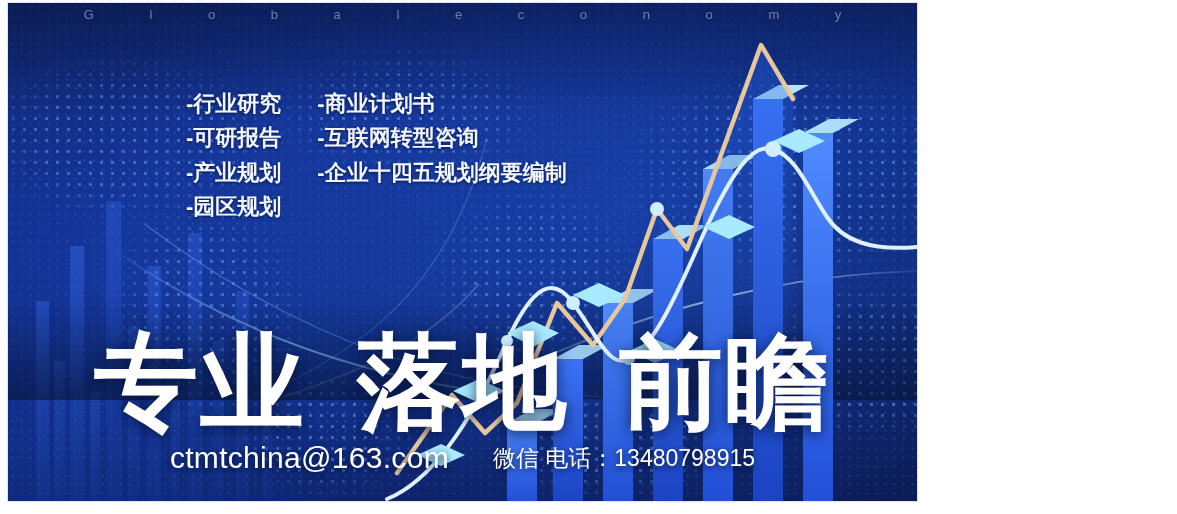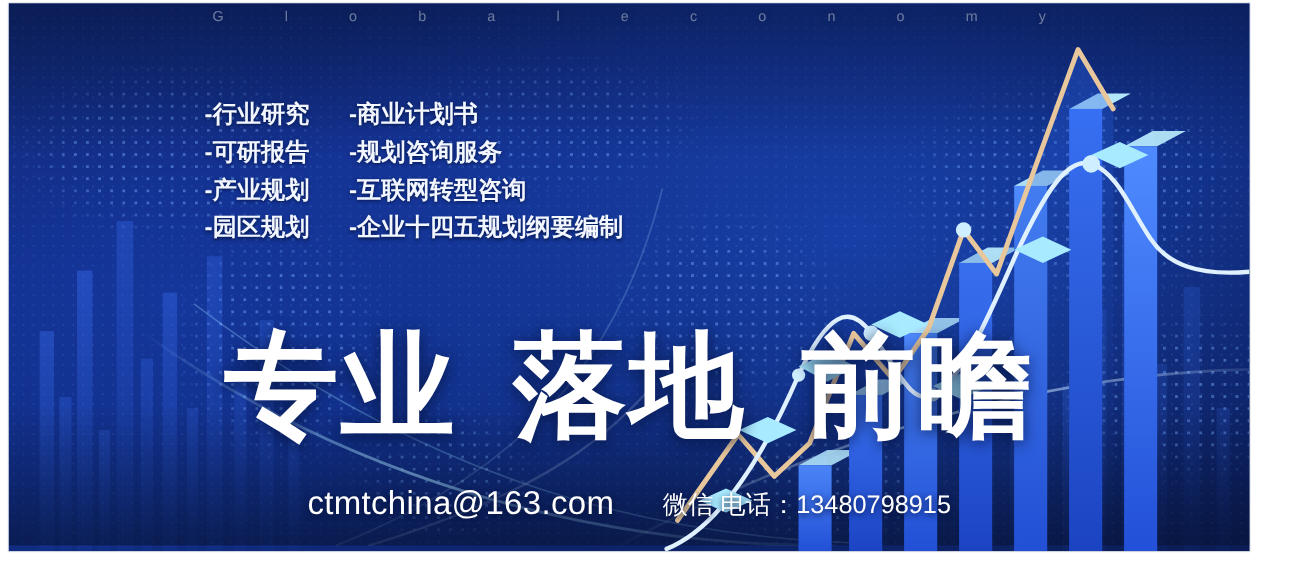--- a/index.html
+++ b/index.html
@@ -13,28 +13,27 @@
     position:relative;
     width:1177px;height:514px;
     background:#ffffff;
     box-sizing:border-box;
   }
 
   
   #poster{
     position:absolute;
     left:8px;top:3px;
-    width:1092px;height:498px;
+    width:909px;height:498px;
     overflow:hidden;
     background:
       radial-gradient(ellipse 900px 520px at 68% 42%, rgba(30,80,200,.55) 0%, rgba(16,44,130,0) 62%),
       radial-gradient(ellipse 700px 460px at 14% 55%, rgba(26,70,190,.40) 0%, rgba(14,38,118,0) 65%),
       linear-gradient(160deg,#10266e 0%,#122c86 28%,#0f2a7c 55%,#0d2266 78%,#0b1c55 100%);
     box-shadow:0 0 0 1px rgba(200,205,215,.55);
-    padding-left:36px;
   }
 
   
   .dotmap{
     position:absolute;inset:0;
     pointer-events:none;
   }
   .dotmap.layerA{
     background-image:radial-gradient(circle, rgba(120,175,255,.48) 1.4px, transparent 1.6px);
     background-size:11px 11px;
@@ -105,20 +104,21 @@
     white-space:nowrap;
   }
   #headline .hl{
     display:inline-block;
     color:#ffffff;
     font-size:104px;
     font-weight:700;
     letter-spacing:2px;
     line-height:1;
     text-shadow:0 3px 14px rgba(4,16,55,.75);
+    margin-top:31px;
   }
   #headline .hl + .hl{margin-left:46px;}
 
   
   #footer-row{
     position:absolute;left:0;right:0;top:438px;
     z-index:8;
     display:flex;justify-content:center;align-items:center;
     gap:44px;
     white-space:nowrap;
@@ -280,21 +280,20 @@
 
     <div id="service-lists">
       <div class="svc-col">
         <div class="svc-item">-行业研究</div>
         <div class="svc-item">-可研报告</div>
         <div class="svc-item">-产业规划</div>
         <div class="svc-item">-园区规划</div>
       </div>
       <div class="svc-col">
         <div class="svc-item">-商业计划书</div>
-        <div class="svc-item">-规划咨询服务</div>
         <div class="svc-item">-互联网转型咨询</div>
         <div class="svc-item">-企业十四五规划纲要编制</div>
       </div>
     </div>
 
     <div id="headline">
       <span class="hl">专业</span>
       <span class="hl">落地</span>
       <span class="hl">前瞻</span>
     </div>

